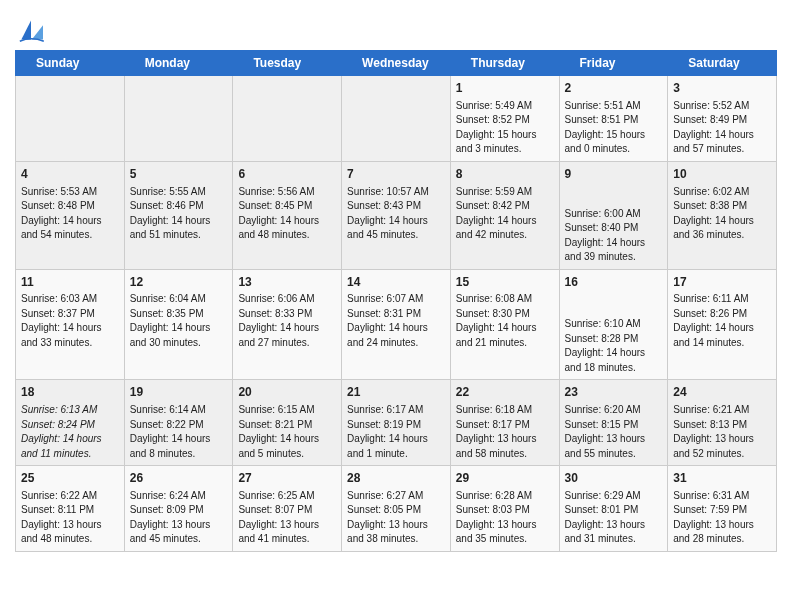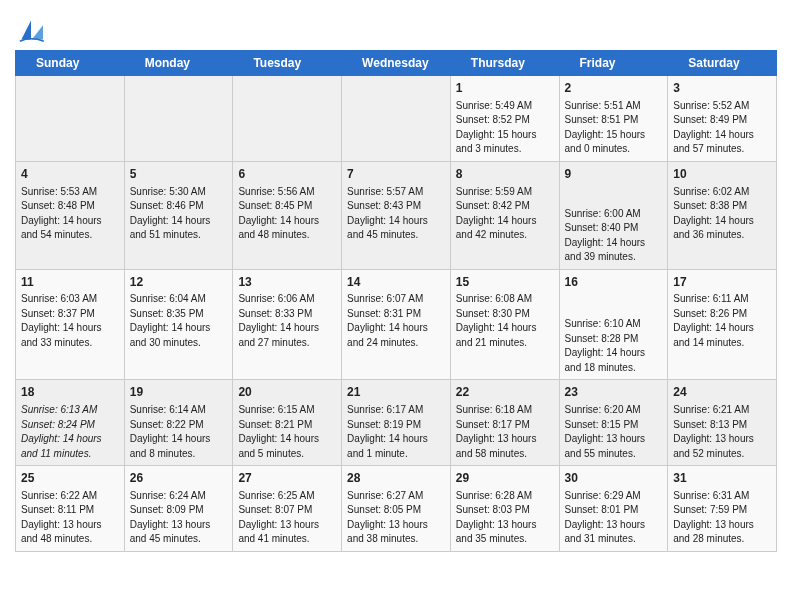--- a/index.html
+++ b/index.html
@@ -155,35 +155,35 @@
       <tr>
         <td>
           <span class="day-num">4</span>
           <div class="day-info" style="white-space: pre-line;">Sunrise: 5:53 AM
 Sunset: 8:48 PM
 Daylight: 14 hours
 and 54 minutes.</div>
         </td>
         <td>
           <span class="day-num">5</span>
-          <div class="day-info" style="white-space: pre-line;">Sunrise: 5:30 AM
+          <div class="day-info" style="white-space: pre-line;">Sunrise: 5:55 AM
 Sunset: 8:46 PM
 Daylight: 14 hours
 and 51 minutes.</div>
         </td>
         <td>
           <span class="day-num">6</span>
           <div class="day-info" style="white-space: pre-line;">Sunrise: 5:56 AM
 Sunset: 8:45 PM
 Daylight: 14 hours
 and 48 minutes.</div>
         </td>
         <td>
           <span class="day-num">7</span>
-          <div class="day-info" style="white-space: pre-line;">Sunrise: 5:57 AM
+          <div class="day-info" style="white-space: pre-line;">Sunrise: 10:57 AM
 Sunset: 8:43 PM
 Daylight: 14 hours
 and 45 minutes.</div>
         </td>
         <td>
           <span class="day-num">8</span>
           <div class="day-info" style="white-space: pre-line;">Sunrise: 5:59 AM
 Sunset: 8:42 PM
 Daylight: 14 hours
 and 42 minutes.</div>

